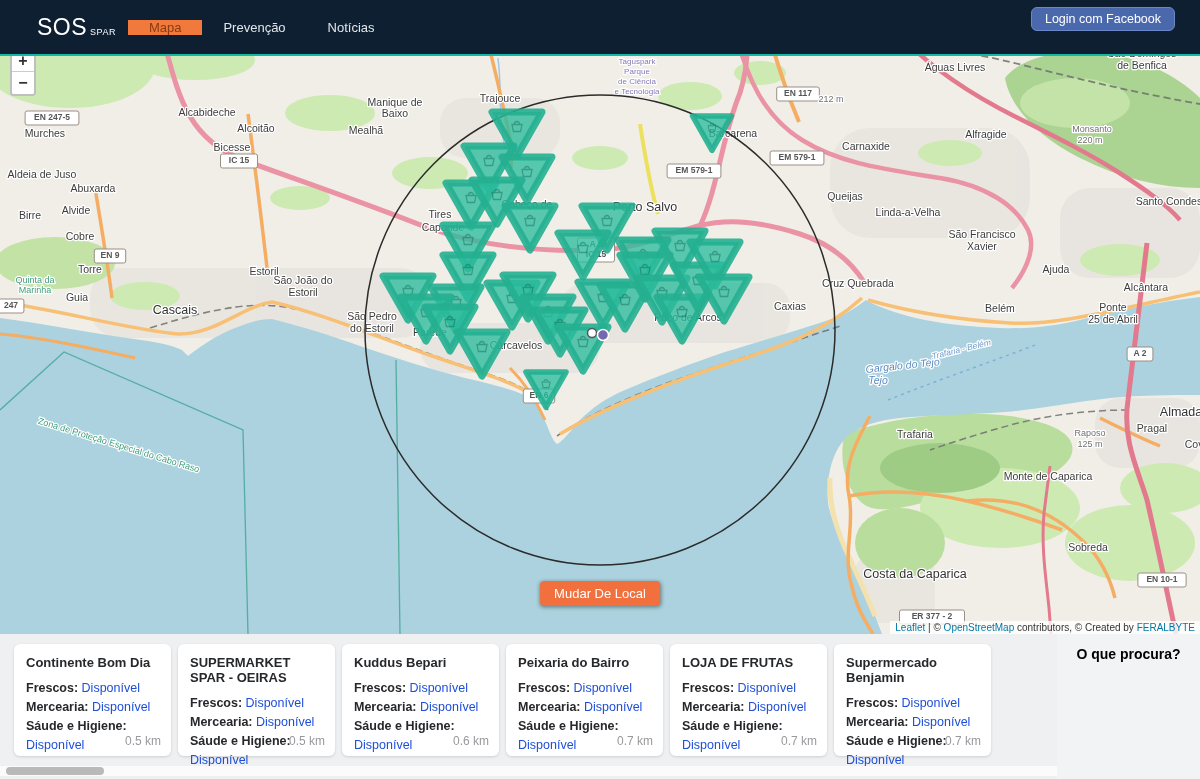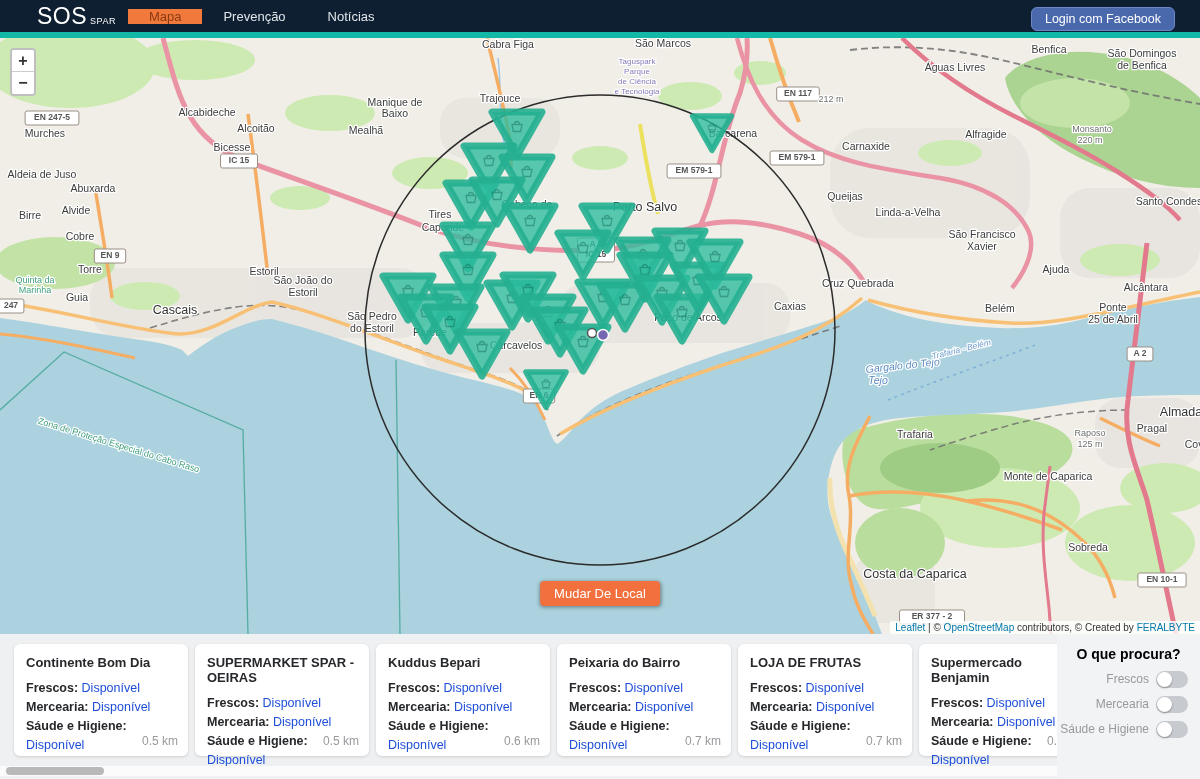--- a/index.html
+++ b/index.html
@@ -1,23 +1,23 @@
 <!DOCTYPE html>
 <html><head>
 <meta charset="utf-8">
 <style>
   * { margin:0; padding:0; box-sizing:border-box; }
   html,body { width:1200px; height:779px; overflow:hidden; background:#fff;
               font-family:"Liberation Sans", sans-serif; }
   .app { position:relative; width:1200px; height:779px; overflow:hidden; }
 
   
-  .navbar { position:absolute; top:0; left:0; width:1200px; height:38px;
+  .navbar { position:absolute; top:0; left:0; width:1200px; height:56px;
             background:#0d1f31; display:flex; align-items:stretch; z-index:30;
-            border-bottom:6px solid #14b8a6; }
+            border-bottom:2px solid #14b8a6; }
   .brand { display:flex; align-items:baseline; padding-left:37px; margin-right:12px;
            align-self:center; color:#fff; }
   .brand .sos { font-size:23px; font-weight:400; letter-spacing:.5px; }
   .brand .suffix { font-size:9px; margin-left:3px; letter-spacing:.5px; }
   .tabs { display:flex; align-items:center; }
   .tab { display:flex; align-items:center; padding:0 21px; font-size:13px;
          color:#e1e6ea; cursor:pointer; }
   .tab.active { background:#f0793b; color:#8c3a12; }
   .fb-btn { position:absolute; right:25px; top:7px; height:24px; padding:0 13px;
             background:#4a69ad; border:1px solid #6b87c7; border-radius:6px;
@@ -54,21 +54,21 @@
 
   .attrib { position:absolute; right:0; bottom:0; background:rgba(255,255,255,.8);
             font-size:10px; color:#333; padding:1px 5px; white-space:nowrap; z-index:20; }
   .attrib a { color:#0078A8; text-decoration:none; }
 
   
   .bottom { position:absolute; top:634px; left:0; width:1200px; height:145px;
             background:#eef0f2; display:flex; }
   .cards-viewport { position:relative; width:1057px; height:145px; overflow:hidden; }
   .cards-row { position:absolute; top:10px; left:14px; display:flex; gap:7px; }
-  .card { position:relative; flex:none; width:174px; height:112px; background:#fff;
+  .card { position:relative; flex:none; width:157px; height:112px; background:#fff;
           border-radius:6px; box-shadow:0 1px 3px rgba(0,0,0,.14); padding:11px 12px; }
   .card h4 { font-size:13px; font-weight:bold; color:#26282b; margin-bottom:9px; }
   .card .row { font-size:12.5px; line-height:19px; color:#26282b; }
   .card .row b { font-weight:bold; }
   .card .row .val { color:#1d4ed8; }
   .card .dist { position:absolute; right:10px; bottom:8px; font-size:12px; color:#97999c; }
   .hscroll { position:absolute; left:0; bottom:3px; width:100%; height:10px; background:#fbfbfb; }
   .hscroll .thumb { position:absolute; left:6px; top:1px; width:98px; height:8px;
                     border-radius:4px; background:#b9b9b9; }
 
@@ -531,36 +531,16 @@
             </div>
     <div class="dist">0.7 km</div>
   </div>
         </div>
       <div class="hscroll">
         <div class="thumb"></div>
       </div>
     </div>
     <aside class="filters">
       <h3>O que procura?</h3>
-      <div id="filter-rows">
-          <div class="filter-row">
-    <span class="lbl">Frescos</span>
-    <span class="switch">
-              <span class="knob"></span>
-            </span>
-  </div>
-          <div class="filter-row">
-    <span class="lbl">Mercearia</span>
-    <span class="switch">
-              <span class="knob"></span>
-            </span>
-  </div>
-          <div class="filter-row">
-    <span class="lbl">Sáude e Higiene</span>
-    <span class="switch">
-              <span class="knob"></span>
-            </span>
-  </div>
-        </div>
     </aside>
   </div>
 
 </div>
 
 </body></html>

